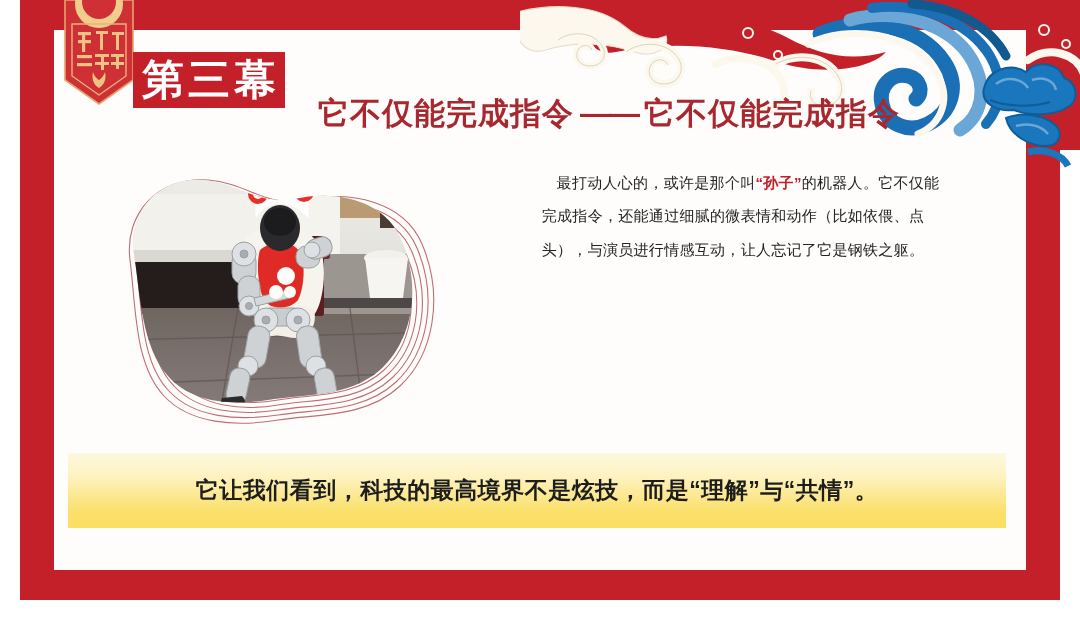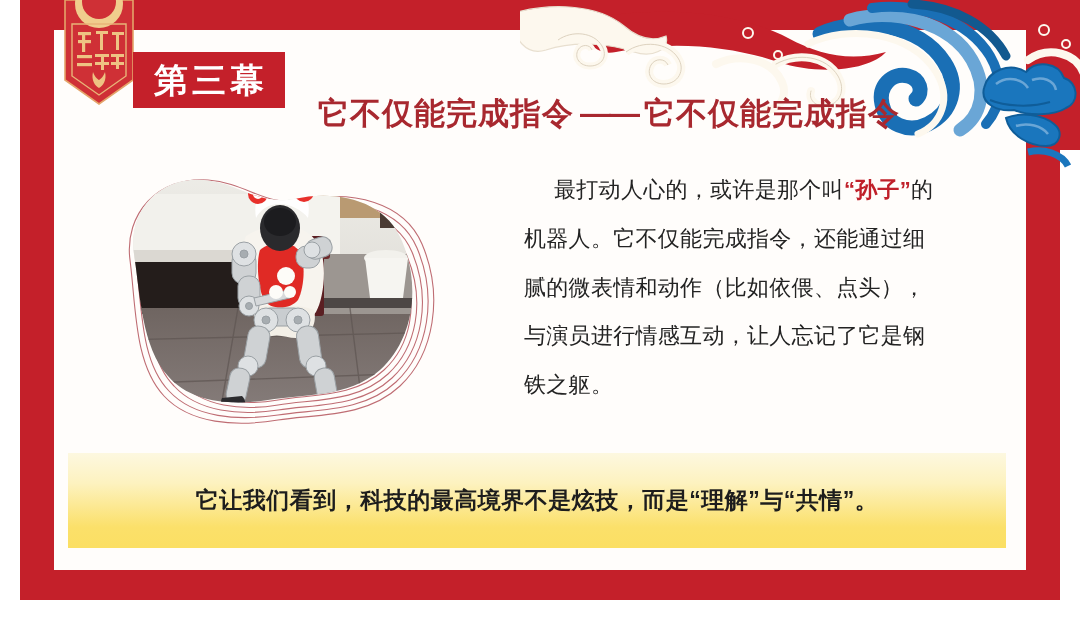--- a/index.html
+++ b/index.html
@@ -74,21 +74,21 @@
     top: 52px;
     width: 152px;
     height: 56px;
     background: #c4202a;
     display: flex;
     align-items: center;
     justify-content: center;
   }
   #act-badge .label {
     color: #ffffff;
-    font-size: 34px;
+    font-size: 42px;
     font-weight: bold;
     letter-spacing: 4px;
     line-height: 1;
     padding-left: 4px;
   }
 
   
   #title {
     position: absolute;
     left: 318px;
@@ -126,39 +126,39 @@
     width: 328px;
     height: 278px;
   }
 
   
   #body-text {
     position: absolute;
     left: 524px;
     top: 166px;
     width: 418px;
-    font-size: 22px;
+    font-size: 15px;
     color: #232323;
     line-height: 2.22;
-    text-align: left;
+    text-align: center;
     letter-spacing: 0.3px;
   }
   #body-text .indent { display: inline-block; width: 30px; }
   #body-text .hl {
     color: #c0202a;
     font-weight: bold;
   }
 
   
   #callout {
     position: absolute;
     left: 68px;
     top: 453px;
     width: 938px;
-    height: 95px;
+    height: 75px;
     background: linear-gradient(to bottom, #fdf8e0 0%, #fdf2bf 32%, #fbe06a 78%, #fbdf63 100%);
     display: flex;
     align-items: center;
     justify-content: center;
   }
   #callout .ctext {
     font-size: 23px;
     font-weight: bold;
     color: #1d1d1d;
     letter-spacing: 0.5px;

